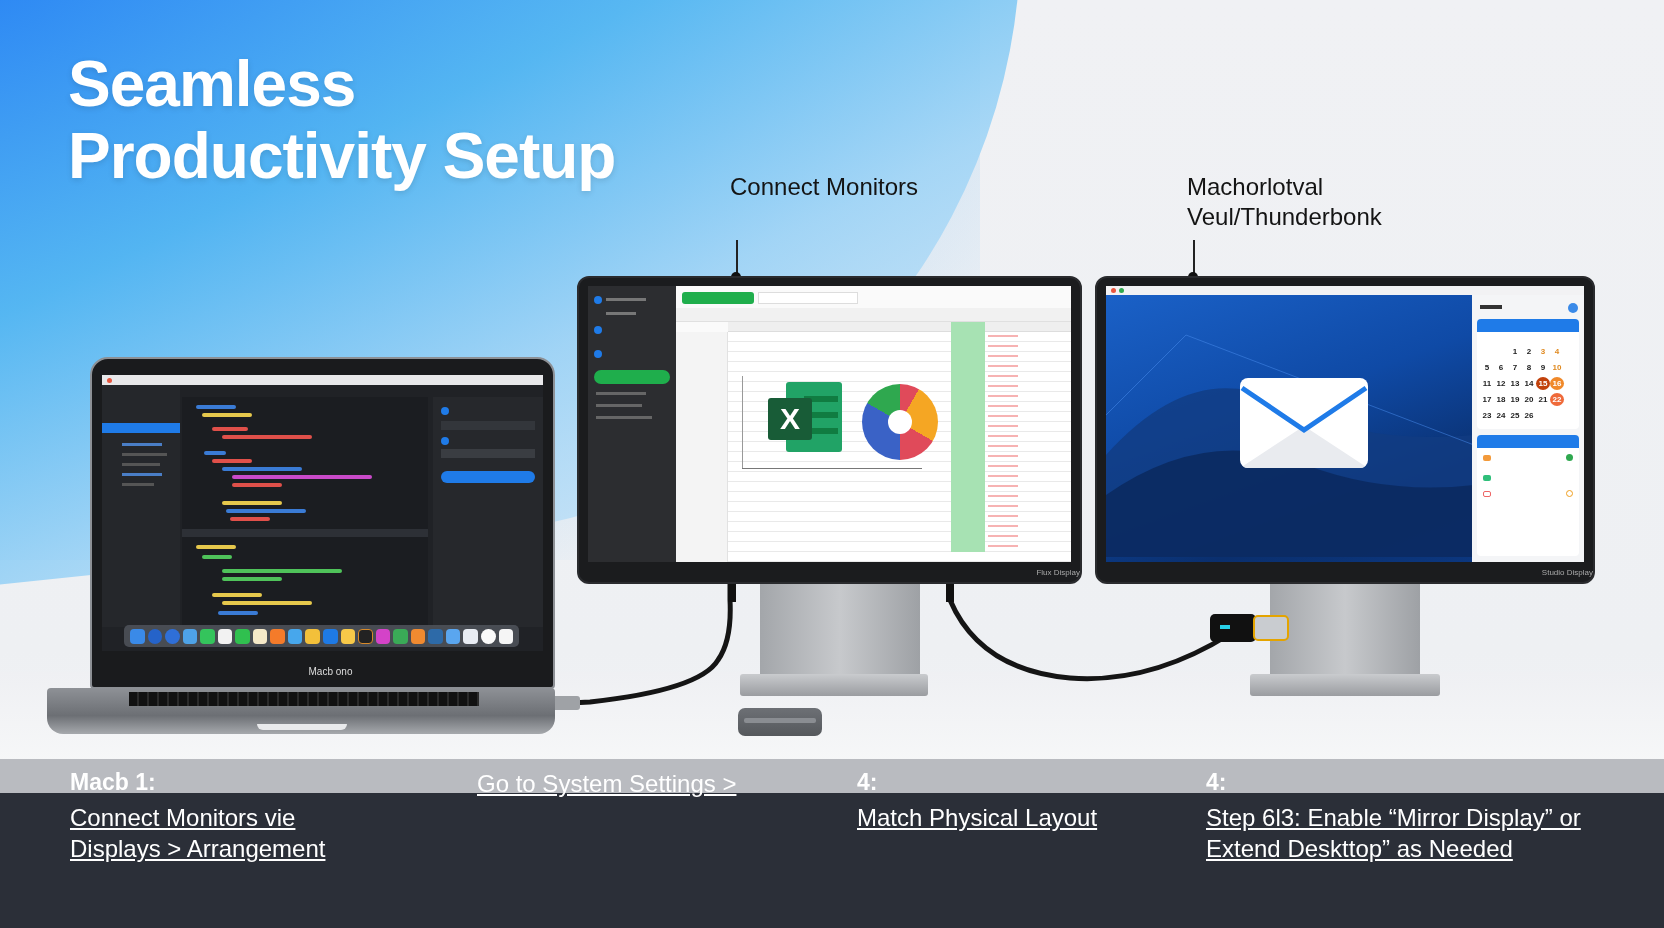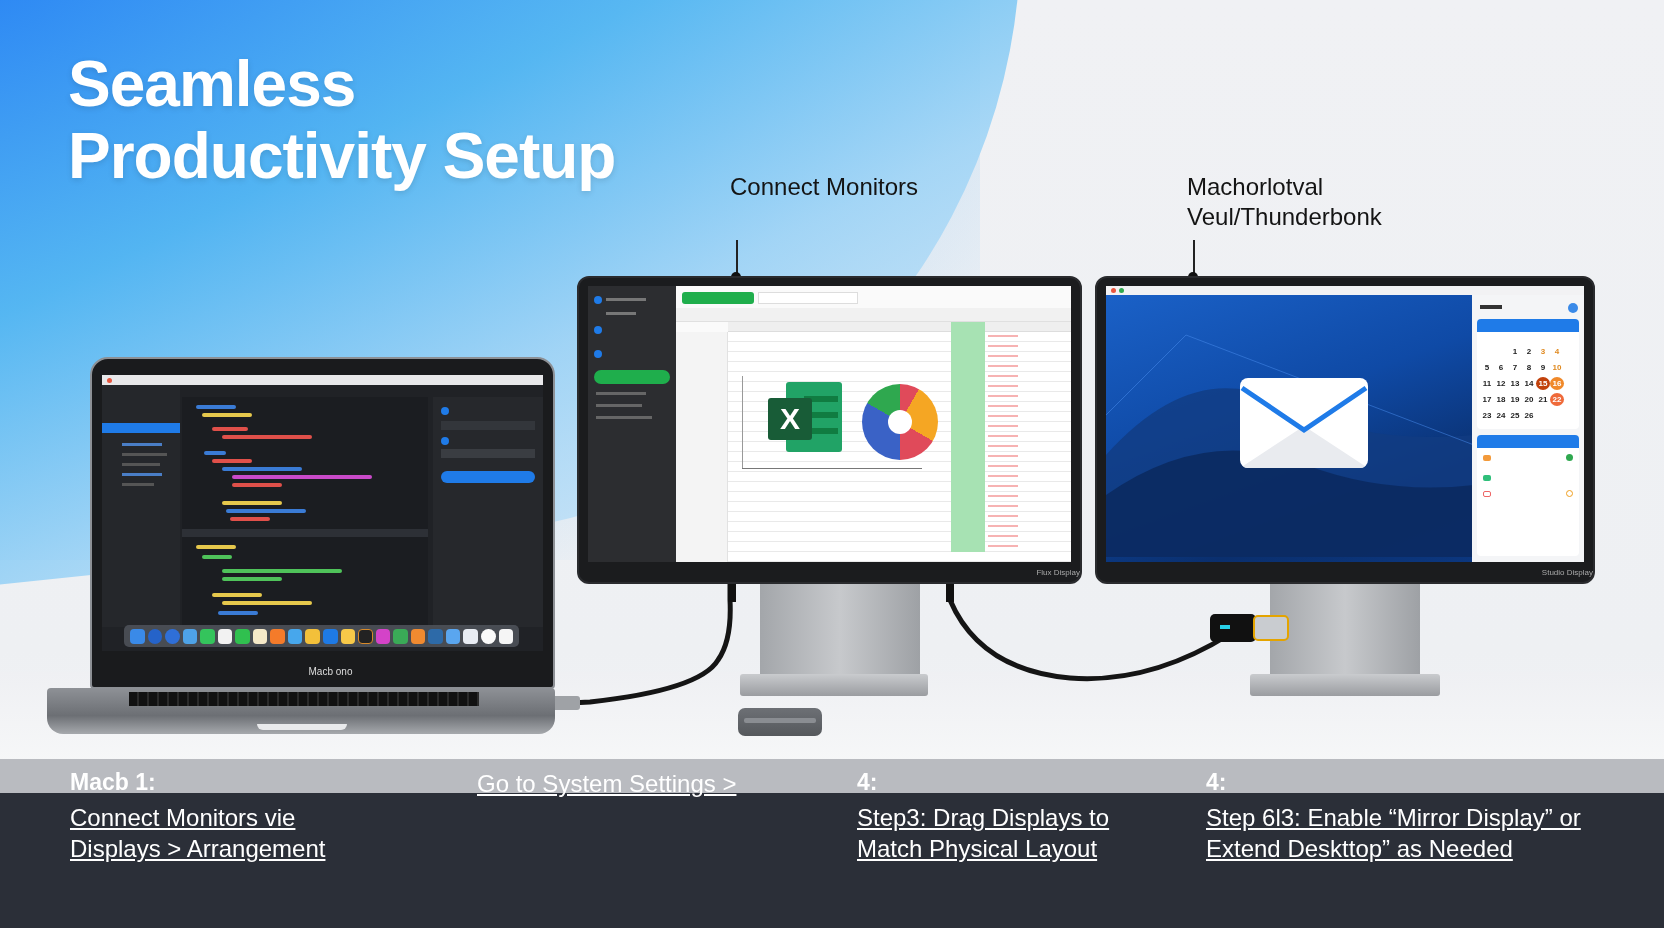--- a/index.html
+++ b/index.html
@@ -250,20 +250,19 @@
 <div class="step" style="left:70px;">
   <div class="h">Macb 1:</div>
   <div class="b">Connect   Monitors vie</div>
   <div class="b">Displays &gt; Arrangement</div>
 </div>
 <div class="step" style="left:477px;">
   <div class="b">Go to System Settings &gt;</div>
 </div>
 <div class="step" style="left:857px;">
   <div class="h">4:</div>
-  <div class="b">Step3: Drag Displays to</div>
   <div class="b">Match Physical Layout</div>
 </div>
 <div class="step" style="left:1206px;">
   <div class="h">4:</div>
   <div class="b">Step 6l3: Enable “Mirror Display” or</div>
   <div class="b">Extend Deskttop” as Needed</div>
 </div>
 
 </body></html>

